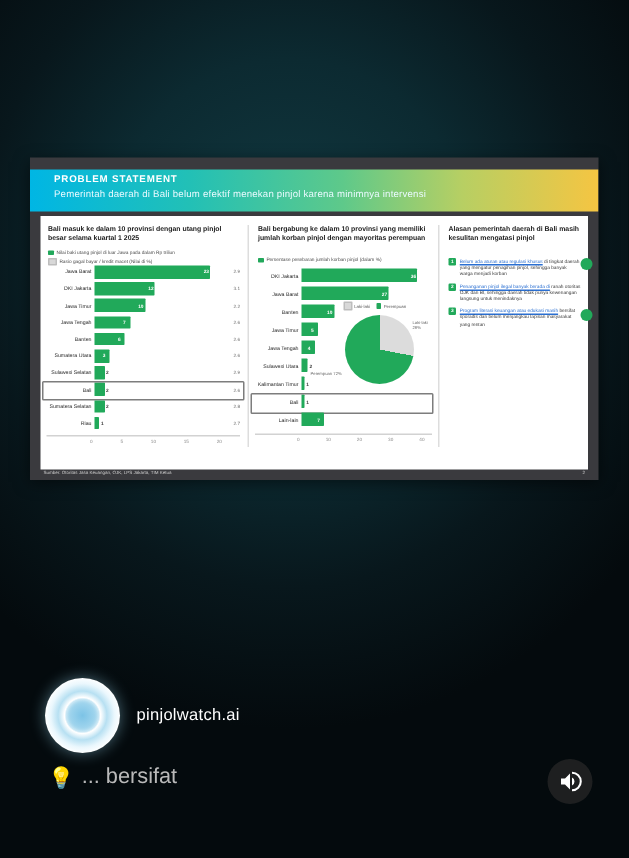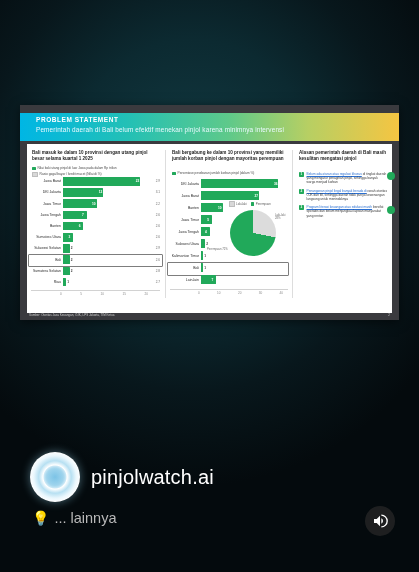--- a/index.html
+++ b/index.html
@@ -114,21 +114,21 @@
     background:radial-gradient(circle at 50% 50%, #9fd8ef 0%, #7cc6e8 26%, #ffffff 34%, #b7e0f2 46%, #eaf7fd 60%, #ffffff 72%, #cfeaf7 100%);
     box-shadow:0 0 10px rgba(150,215,240,.45);
     position:relative;
   }
   .avatar::after{
     content:"";position:absolute;left:50%;top:50%;width:22px;height:22px;
     margin:-11px 0 0 -11px;border-radius:50%;
     background:radial-gradient(circle,#7cc3e6 0%,#a9d9ef 70%,#cfeaf7 100%);
     box-shadow:inset 0 0 3px rgba(255,255,255,.8);
   }
-  .username{font-size:20px;color:#ffffff;letter-spacing:.2px;}
+  .username{font-size:11px;color:#ffffff;letter-spacing:.2px;}
   .caption{
     position:absolute;left:32px;top:510px;right:72px;
     font-size:14.5px;color:#ffffff;white-space:nowrap;overflow:hidden;
     display:flex;align-items:center;gap:5px;
   }
   .bulb{font-size:14px;}
   .cap-more{color:#b9b9b9;}
   .audio-btn{
     position:absolute;right:24px;top:506px;width:30px;height:30px;border-radius:50%;
     background:rgba(40,40,40,.72);display:flex;align-items:center;justify-content:center;
@@ -378,21 +378,21 @@
     <div class="pageno">2</div>
   </div>
 
   <div class="ig-user">
     <div class="avatar"></div>
     <div class="username">pinjolwatch.ai</div>
   </div>
 
   <div class="caption">
     <span class="bulb">💡</span>
-    <span class="cap-more">... lainnya</span>
+    <span class="cap-more">... bersifat</span>
   </div>
 
   <div class="audio-btn">
     <svg viewBox="0 0 24 24">
       <path d="M3 9v6h4l5 5V4L7 9H3zm13.5 3a4.5 4.5 0 0 0-2.5-4v8a4.5 4.5 0 0 0 2.5-4zM14 2.2v2.06a7.5 7.5 0 0 1 0 15.48v2.06A9.5 9.5 0 0 0 14 2.2z"></path>
     </svg>
   </div>
 
 </div>
 

